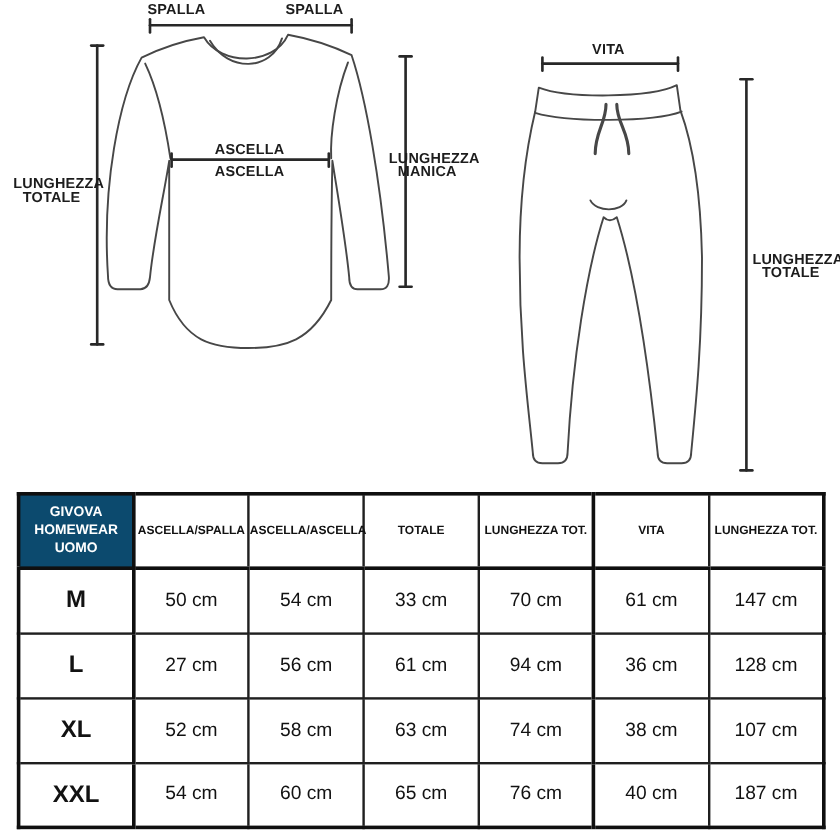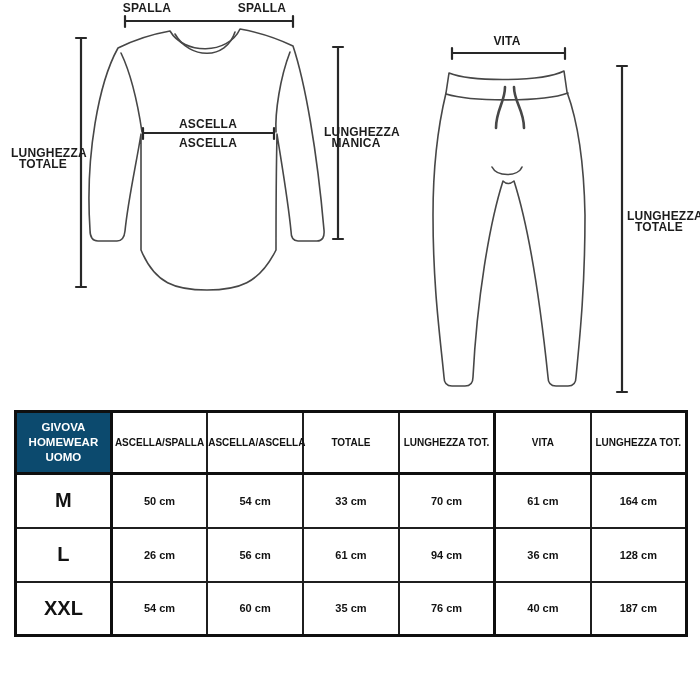--- a/index.html
+++ b/index.html
@@ -11,21 +11,21 @@
   .size-table{position:absolute;left:14px;top:410px;width:674px;border-collapse:collapse;
               table-layout:fixed;border:3px solid #0f0f0f;}
   .size-table th,.size-table td{border:2px solid #1f1f1f;text-align:center;
               vertical-align:middle;padding:0;color:#121212;}
   .size-table thead tr{height:62px;}
   .size-table tbody tr{height:54px;}
   .size-table th{font-size:10px;font-weight:bold;}
   .size-table th.corner{background:#0c4a6e;color:#ffffff;font-size:11.5px;line-height:1.3;
               padding:0 10px;}
   .size-table td.size{font-size:20px;font-weight:bold;}
-  .size-table td{font-size:11px;font-weight:bold;}
+  .size-table td{font-size:16px;font-weight:normal;}
   .size-table thead th{border-bottom:3px solid #0f0f0f;}
   .thick-r{border-right:3px solid #0f0f0f !important;}
 </style>
 </head>
 <body>
 
 <div id="page">
 
   <svg id="diagram-svg" width="700" height="405" viewBox="0 0 700 405">
 
@@ -143,35 +143,44 @@
       </tr>
     </thead>
     <tbody>
       <tr>
         <td class="size thick-r">M</td>
         <td>50 cm</td>
         <td>54 cm</td>
         <td>33 cm</td>
         <td class="thick-r">70 cm</td>
         <td>61 cm</td>
-        <td>164 cm</td>
+        <td>147 cm</td>
       </tr>
       <tr>
         <td class="size thick-r">L</td>
-        <td>26 cm</td>
+        <td>27 cm</td>
         <td>56 cm</td>
         <td>61 cm</td>
         <td class="thick-r">94 cm</td>
         <td>36 cm</td>
         <td>128 cm</td>
       </tr>
       <tr>
+        <td class="size thick-r">XL</td>
+        <td>52 cm</td>
+        <td>58 cm</td>
+        <td>63 cm</td>
+        <td class="thick-r">74 cm</td>
+        <td>38 cm</td>
+        <td>107 cm</td>
+      </tr>
+      <tr>
         <td class="size thick-r">XXL</td>
         <td>54 cm</td>
         <td>60 cm</td>
-        <td>35 cm</td>
+        <td>65 cm</td>
         <td class="thick-r">76 cm</td>
         <td>40 cm</td>
         <td>187 cm</td>
       </tr>
     </tbody>
   </table>
 </div>
 
 </body></html>

